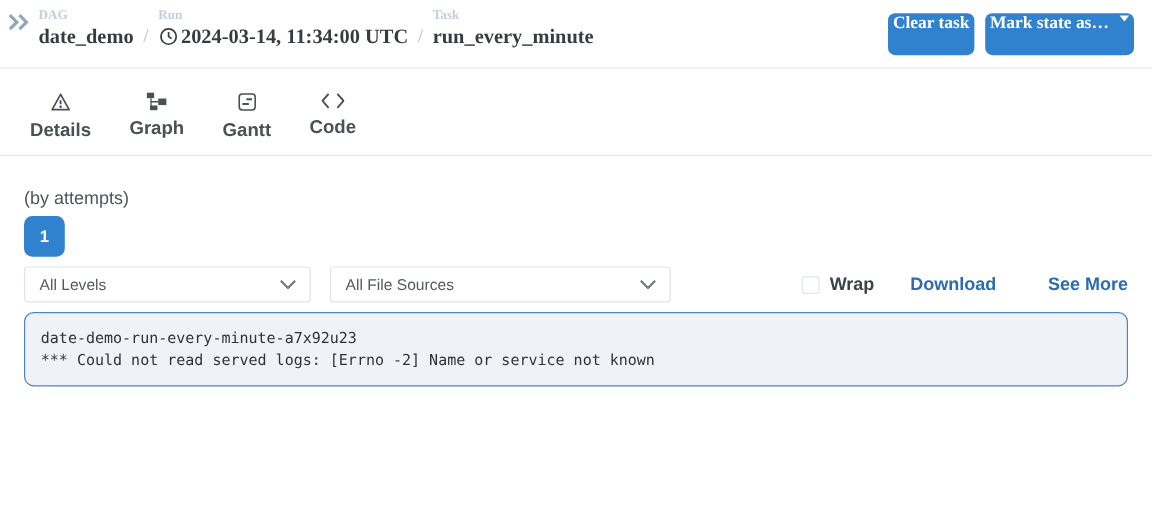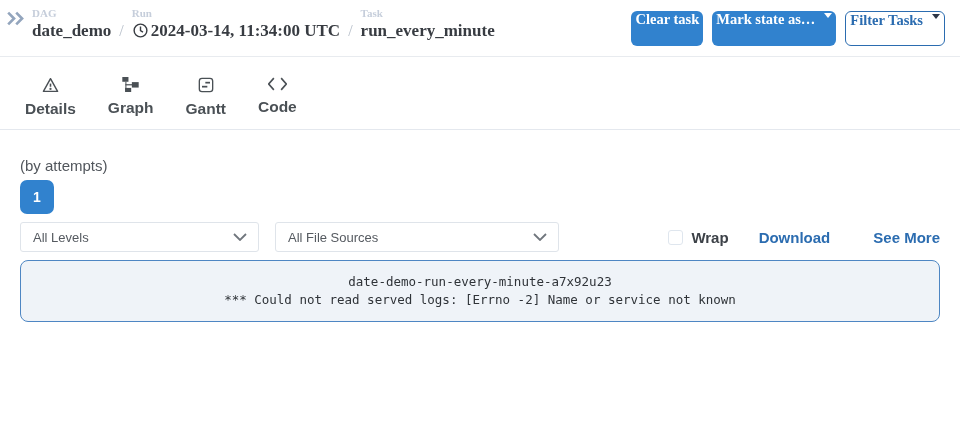--- a/index.html
+++ b/index.html
@@ -55,21 +55,21 @@
   .wrap-label { font-size:15px; font-weight:700; color:#3d4248; margin-left:8px; }
   .link { font-size:15px; font-weight:700; color:#2b6cb0; cursor:pointer;
           text-decoration:none; }
   .link.download { margin-left:30px; }
   .link.see-more { margin-left:43px; }
 
   
   .log-box { margin-top:8px; background:#eff3f8; border:1px solid #4e86c3;
              border-radius:8px; padding:12px 13px;
              font-family:"DejaVu Sans Mono", monospace; font-size:12.5px;
-             line-height:18px; color:#2f3338;text-align:center; }
+             line-height:18px; color:#2f3338; }
   .log-line { white-space:pre; }
 </style>
 </head>
 <body>
 
 <div class="header">
   <span class="dbl-chevron">
     <svg width="19" height="15" viewBox="0 0 26 20" fill="none" stroke="#93a5bd" stroke-width="3.6">
       <path d="M3 2l8 8-8 8"></path>
         <path d="M14 2l8 8-8 8"></path>
@@ -101,24 +101,20 @@
     </div>
   </div>
 
   <div class="actions">
     <button class="btn btn-solid">
       <span>Clear task</span>
     </button>
     <button class="btn btn-solid">
       <span>Mark state as…</span>
       <span class="caret"></span>
-    </button>
-    <button class="btn btn-outline">
-      <span>Filter Tasks</span>
-      <span class="caret dark"></span>
     </button>
   </div>
 </div>
 
 <div class="tabs">
   <div class="tab">
     <span style="display:flex;">
       <svg width="17" height="16" viewBox="0 0 24 22" fill="none" stroke="currentColor" stroke-width="2" stroke-linejoin="round">
         <path d="M12 2L2 20h20L12 2z"></path>
           <line x1="12" y1="9" x2="12" y2="13.5" stroke-width="2.2"></line>

